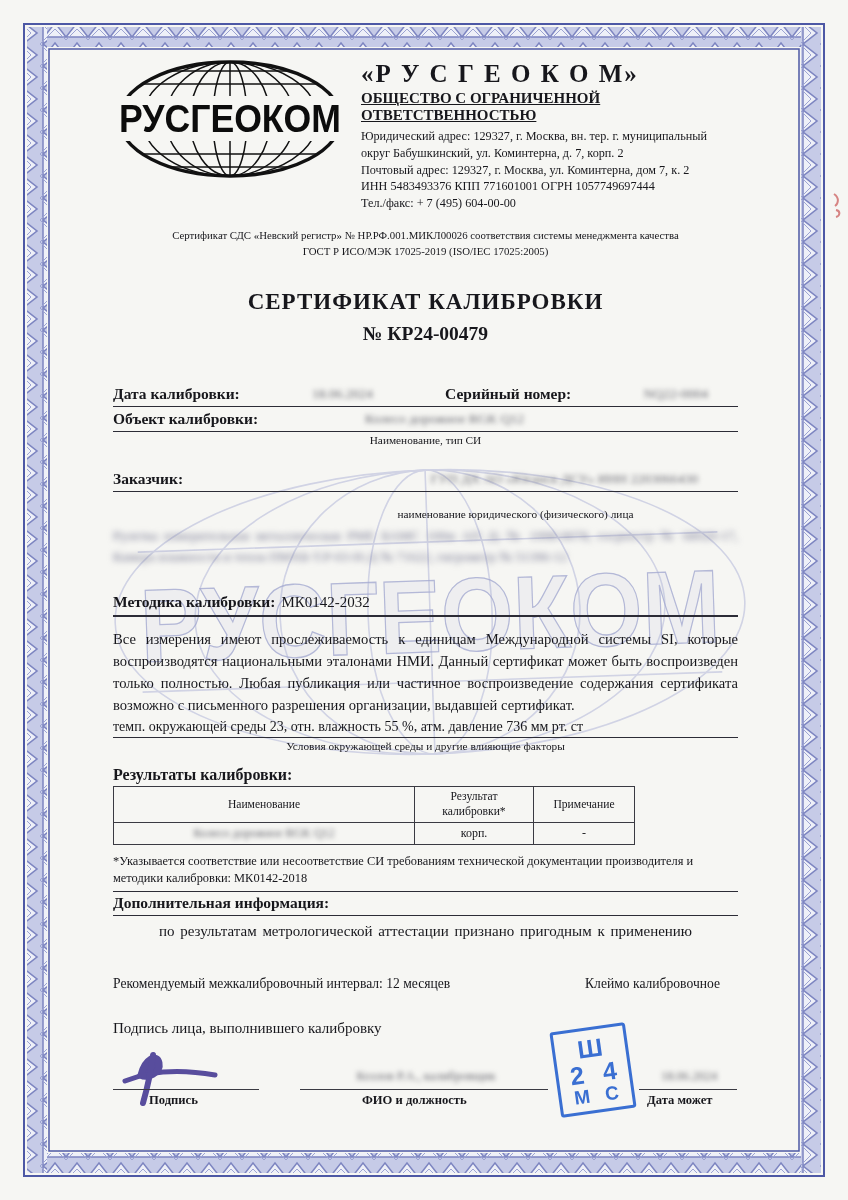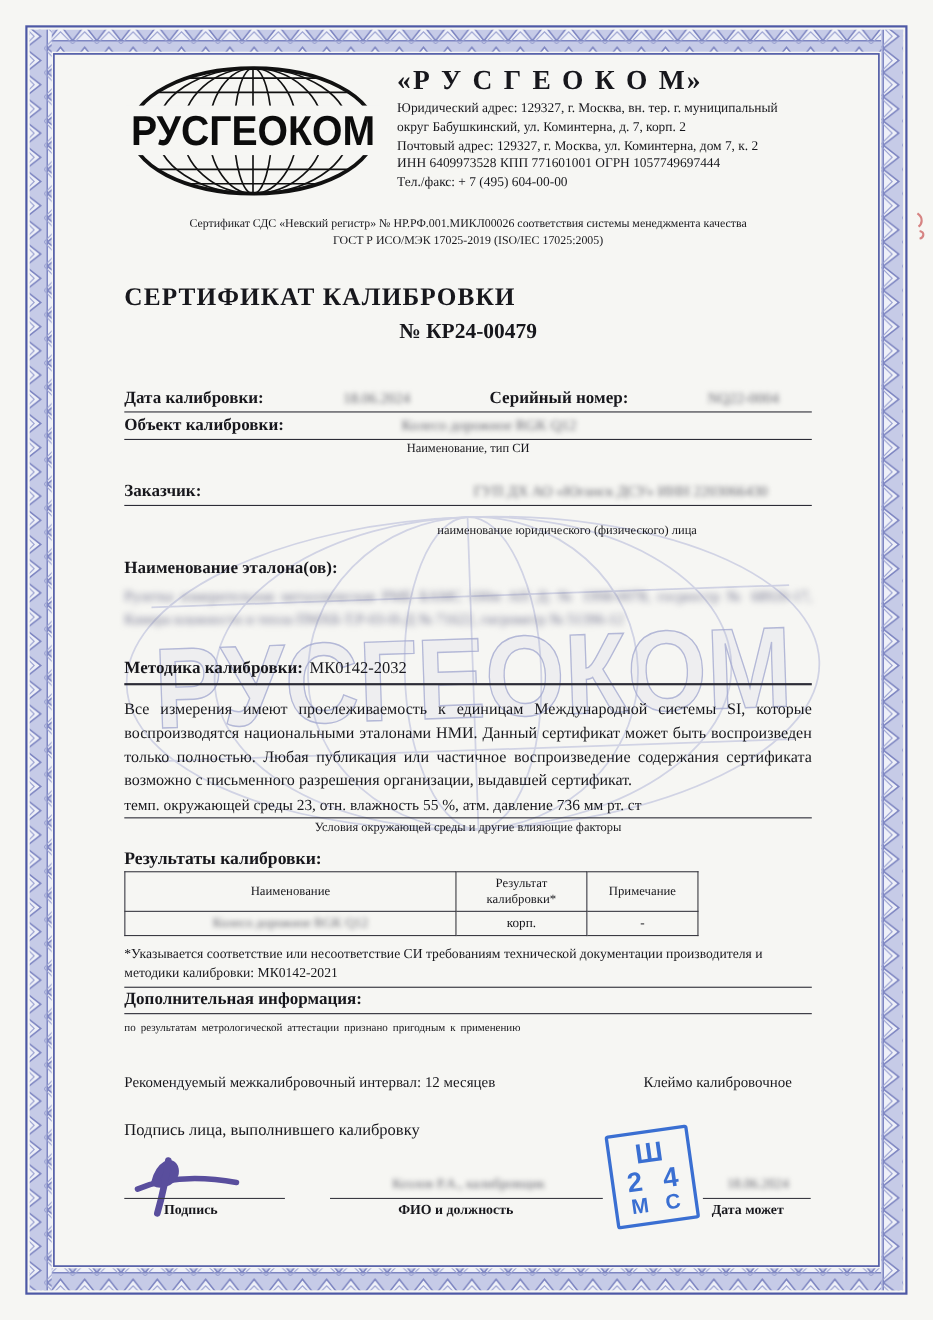--- a/index.html
+++ b/index.html
@@ -17,21 +17,21 @@
   .content{
     position:absolute;left:50px;top:50px;right:50px;bottom:48px;
     padding:8px 60px 0 63px;z-index:1;
   }
   .hdr-row{display:flex;align-items:flex-start;}
   .hdr-text{margin-left:14px;flex:1;}
   .org-title{font-size:25px;font-weight:bold;letter-spacing:2px;margin:2px 0 2px;}
   .org-sub{font-size:15px;font-weight:bold;text-decoration:underline;margin:0 0 4px;}
   .addr{font-size:12.2px;line-height:1.38;}
   .cert-note{text-align:center;font-size:10.8px;line-height:1.45;margin-top:16px;}
-  .doc-title{font-size:23px;font-weight:bold;letter-spacing:1px;margin-top:30px;}
+  .doc-title{text-align:center;font-size:23px;font-weight:bold;letter-spacing:1px;margin-top:30px;}
   .doc-number{text-align:center;font-size:19.5px;font-weight:bold;margin-top:8px;}
   .fields{margin-top:40px;}
   .frow{display:flex;align-items:center;border-bottom:1.8px solid #2c2c36;padding-bottom:3px;}
   .flabel{font-size:15.5px;font-weight:bold;white-space:nowrap;}
   .fval{font-size:13.5px;color:#5a5a60;}
   .redacted{filter:blur(2.6px);color:#67676f;}
   .redacted2{filter:blur(3px);color:#73748f;}
   .fcaption{font-size:11.3px;text-align:center;margin-top:2px;}
   .sp{flex:1;}
   .etalon-h{font-size:15.5px;font-weight:bold;margin-top:20px;}
@@ -45,21 +45,21 @@
   table.res{border-collapse:collapse;}
   table.res th, table.res td{border:1.4px solid #3a3a42;font-weight:normal;text-align:center;padding:3px 4px;}
   table.res th{font-size:11.6px;line-height:1.25;}
   table.res td{font-size:12px;}
   .col-name{width:292px;}
   .col-res{width:110px;}
   .col-note{width:92px;}
   .footnote{font-size:12.4px;line-height:1.35;margin-top:8px;}
   .addl{border-top:1.8px solid #2c2c36;margin-top:4px;}
   .addl-h{font-size:15.5px;font-weight:bold;border-bottom:1.8px solid #2c2c36;padding:2px 0 3px;}
-  .addl-v{font-size:10px;padding-top:7px;word-spacing:2px;}
+  .addl-v{font-size:15px;padding-top:7px;word-spacing:2px;text-align:center;}
   .brow{display:flex;justify-content:space-between;font-size:13.6px;margin-top:36px;}
   .sign-title{font-size:15px;margin-top:28px;}
   .sig-area{position:relative;height:100px;margin-top:6px;}
   .sigline{position:absolute;border-top:1.4px solid #3a3a42;}
   .siglabel{position:absolute;font-size:12.6px;font-weight:bold;}
   .sigval{position:absolute;font-size:12.5px;text-align:center;}
   .stamp{
     position:absolute;left:442px;top:-16px;width:76px;height:86px;
     border:3px solid #3a6fd2;border-radius:3px;
     transform:rotate(-8deg);
@@ -129,23 +129,24 @@
           <line x1="30" y1="26" x2="204" y2="26" stroke-width="1.5"></line>
           <line x1="30" y1="96" x2="204" y2="96" stroke-width="1.5"></line>
           <line x1="58" y1="13" x2="176" y2="13" stroke-width="1.5"></line>
           <line x1="58" y1="109" x2="176" y2="109" stroke-width="1.5"></line>
         </g>
         <rect x="1" y="38" width="232" height="45" fill="#f6f6f3"></rect>
         <text x="117" y="74" text-anchor="middle" font-family="Liberation Sans, sans-serif" font-weight="bold" font-size="38" fill="#0c0c0c" textLength="222" lengthAdjust="spacingAndGlyphs">РУСГЕОКОМ</text>
       </svg>
       <div class="hdr-text">
         <div class="org-title">«Р У С Г Е О К О М»</div>
+        <div class="org-sub">ОБЩЕСТВО С ОГРАНИЧЕННОЙ ОТВЕТСТВЕННОСТЬЮ</div>
         <div class="addr">Юридический адрес: 129327, г. Москва, вн. тер. г. муниципальный округ Бабушкинский, ул. Коминтерна, д. 7, корп. 2</div>
         <div class="addr">Почтовый адрес: 129327, г. Москва, ул. Коминтерна, дом 7, к. 2</div>
-        <div class="addr">ИНН 6409973528 КПП 771601001 ОГРН 1057749697444</div>
+        <div class="addr">ИНН 5483493376 КПП 771601001 ОГРН 1057749697444</div>
         <div class="addr">Тел./факс: + 7 (495) 604-00-00</div>
       </div>
     </div>
 
     <div class="cert-note">
       <div>Сертификат СДС «Невский регистр» № НР.РФ.001.МИКЛ00026 соответствия системы менеджмента качества</div>
       <div>ГОСТ Р ИСО/МЭК 17025-2019 (ISO/IEC 17025:2005)</div>
     </div>
 
     <div class="doc-title">СЕРТИФИКАТ КАЛИБРОВКИ</div>
@@ -174,21 +175,20 @@
       <div class="fcaption">Наименование, тип СИ</div>
 
       <div class="frow" style="margin-top:24px;">
         <span class="flabel">Заказчик:</span>
         <span class="sp"></span>
         <span class="fval redacted">ГУП ДХ АО «Юганск ДСУ»  ИНН 2203066430</span>
         <span style="width:40px;"></span>
       </div>
       <div class="fcaption" style="text-align:center;padding-left:180px;margin-top:16px;">наименование юридического (физического) лица</div>
 
-      <div class="etalon-h">Наименование эталона(ов):</div>
       <div class="etalon-v redacted2">Рулетка измерительная металлическая РМЕ БАМС 100м АП Д; № 1998-0078, госреестр № 68920-17, Камера влажности и тепла ПМХБ-Т.Р-03-Н-Д № 71622, гигрометр № 51396-12</div>
 
       <div class="method-row" style="margin-top:26px;">
         <span class="flabel">Методика калибровки:</span>
         <span class="method-val">МК0142-2032</span>
       </div>
     </div>
 
     <div class="body-par">Все измерения имеют прослеживаемость к единицам Международной системы SI, которые воспроизводятся национальными эталонами НМИ. Данный сертификат может быть воспроизведен только полностью. Любая публикация или частичное воспроизведение содержания сертификата возможно с письменного разрешения организации, выдавшей сертификат.</div>
 
@@ -204,21 +204,21 @@
         <th class="col-note">Примечание</th>
       </tr>
       <tr>
         <td class="redacted">Колесо дорожное RGK Q12</td>
         <td>корп.</td>
         <td>-</td>
       </tr>
     </tbody>
       </table>
 
-    <div class="footnote">*Указывается соответствие или несоответствие СИ требованиям технической документации производителя и методики калибровки: МК0142-2021</div>
+    <div class="footnote">*Указывается соответствие или несоответствие СИ требованиям технической документации производителя и методики калибровки: МК0142-2018</div>
 
     <div class="addl">
       <div class="addl-h">Дополнительная информация:</div>
       <div class="addl-v">по результатам метрологической аттестации признано пригодным к применению</div>
     </div>
 
     <div class="brow">
       <span>Рекомендуемый межкалибровочный интервал: 12 месяцев</span>
       <span style="margin-right:18px;">Клеймо калибровочное</span>
     </div>

